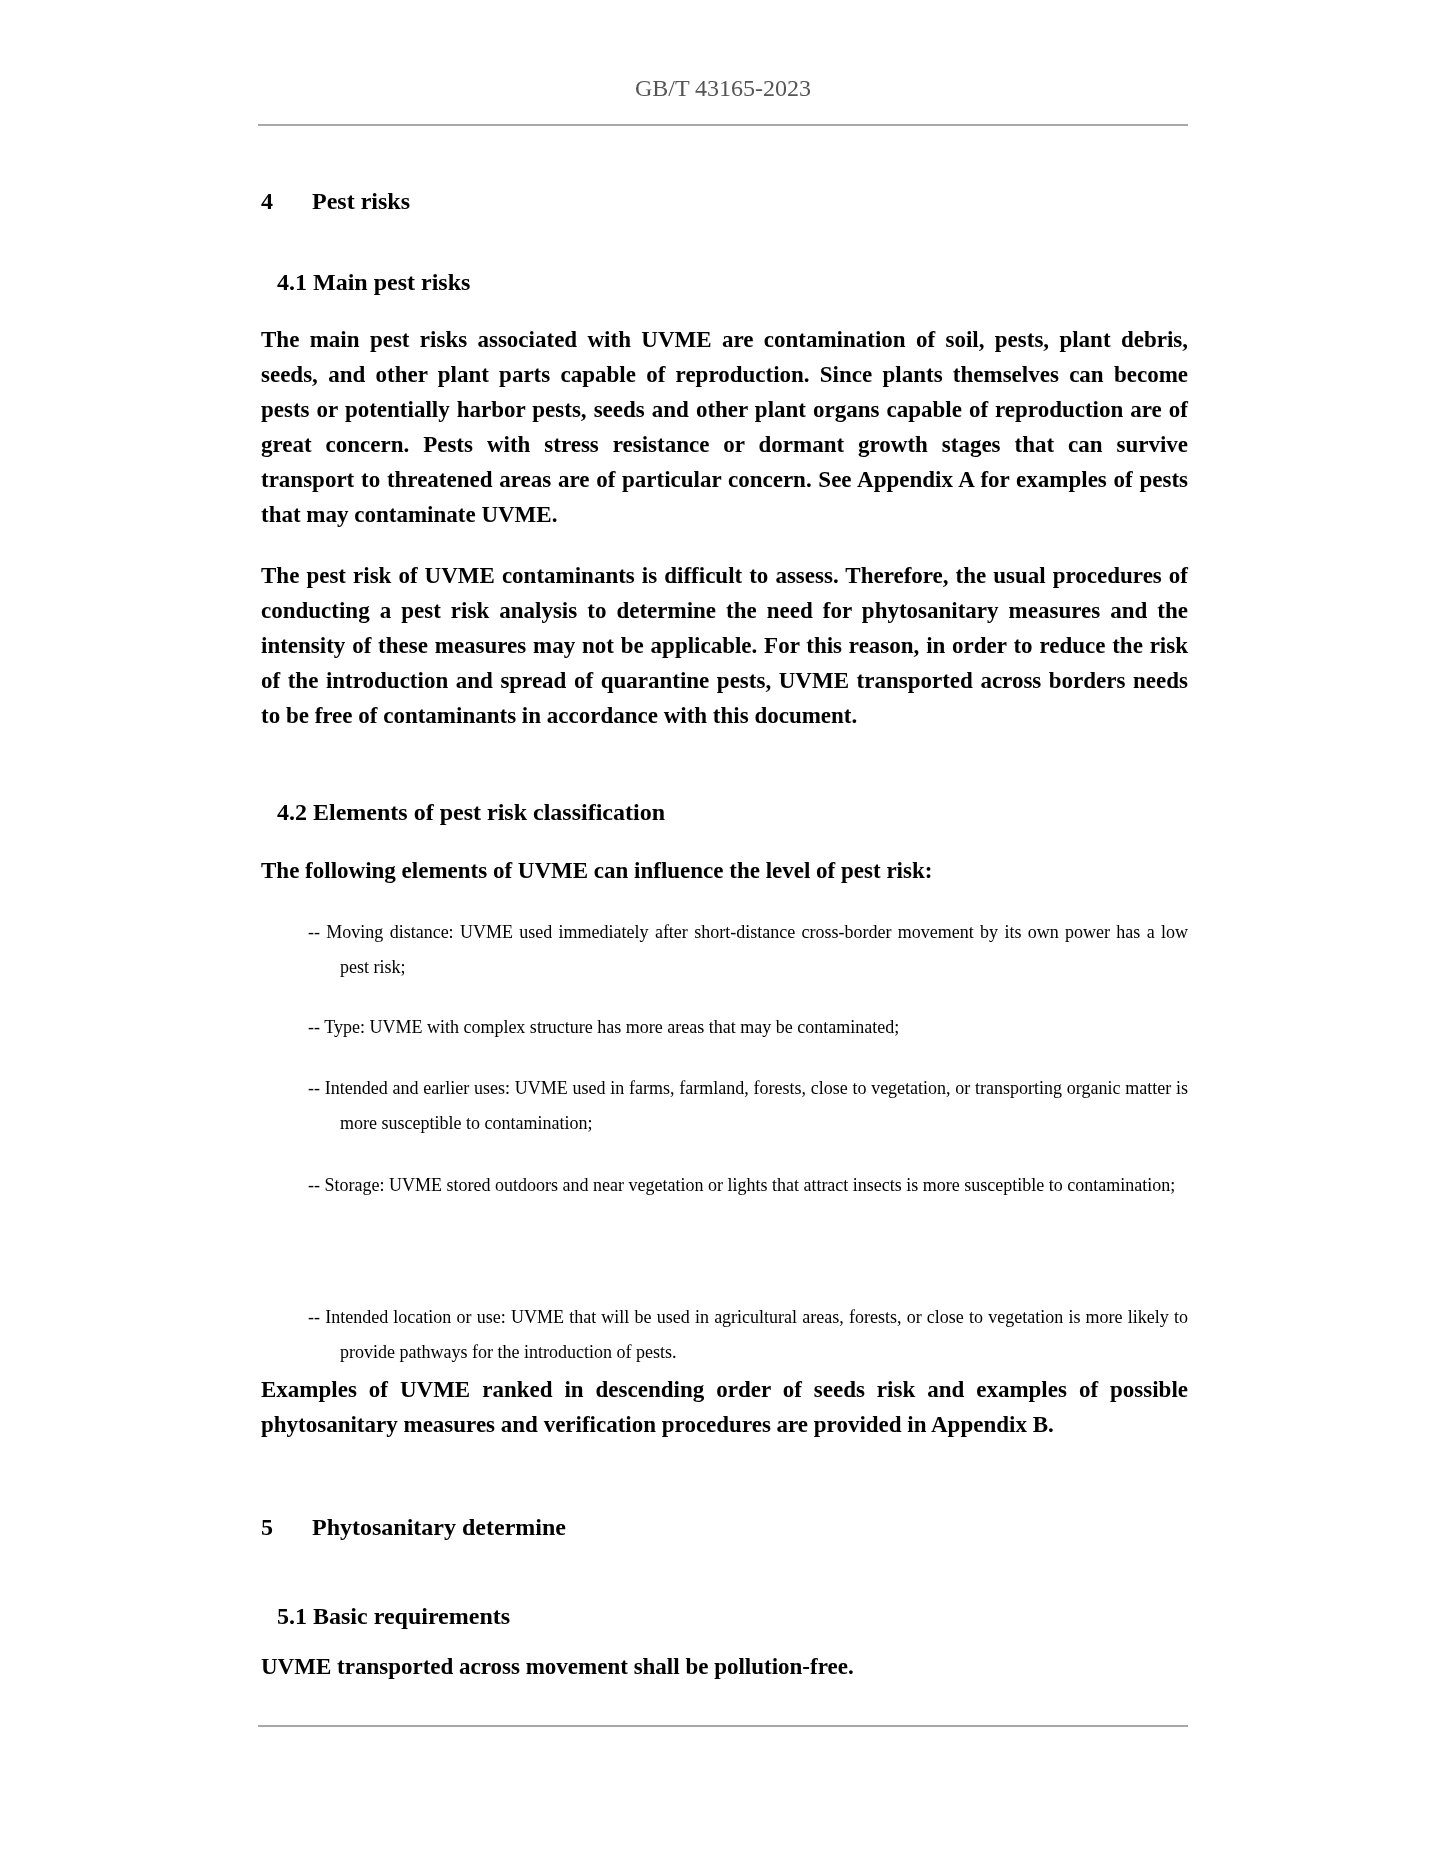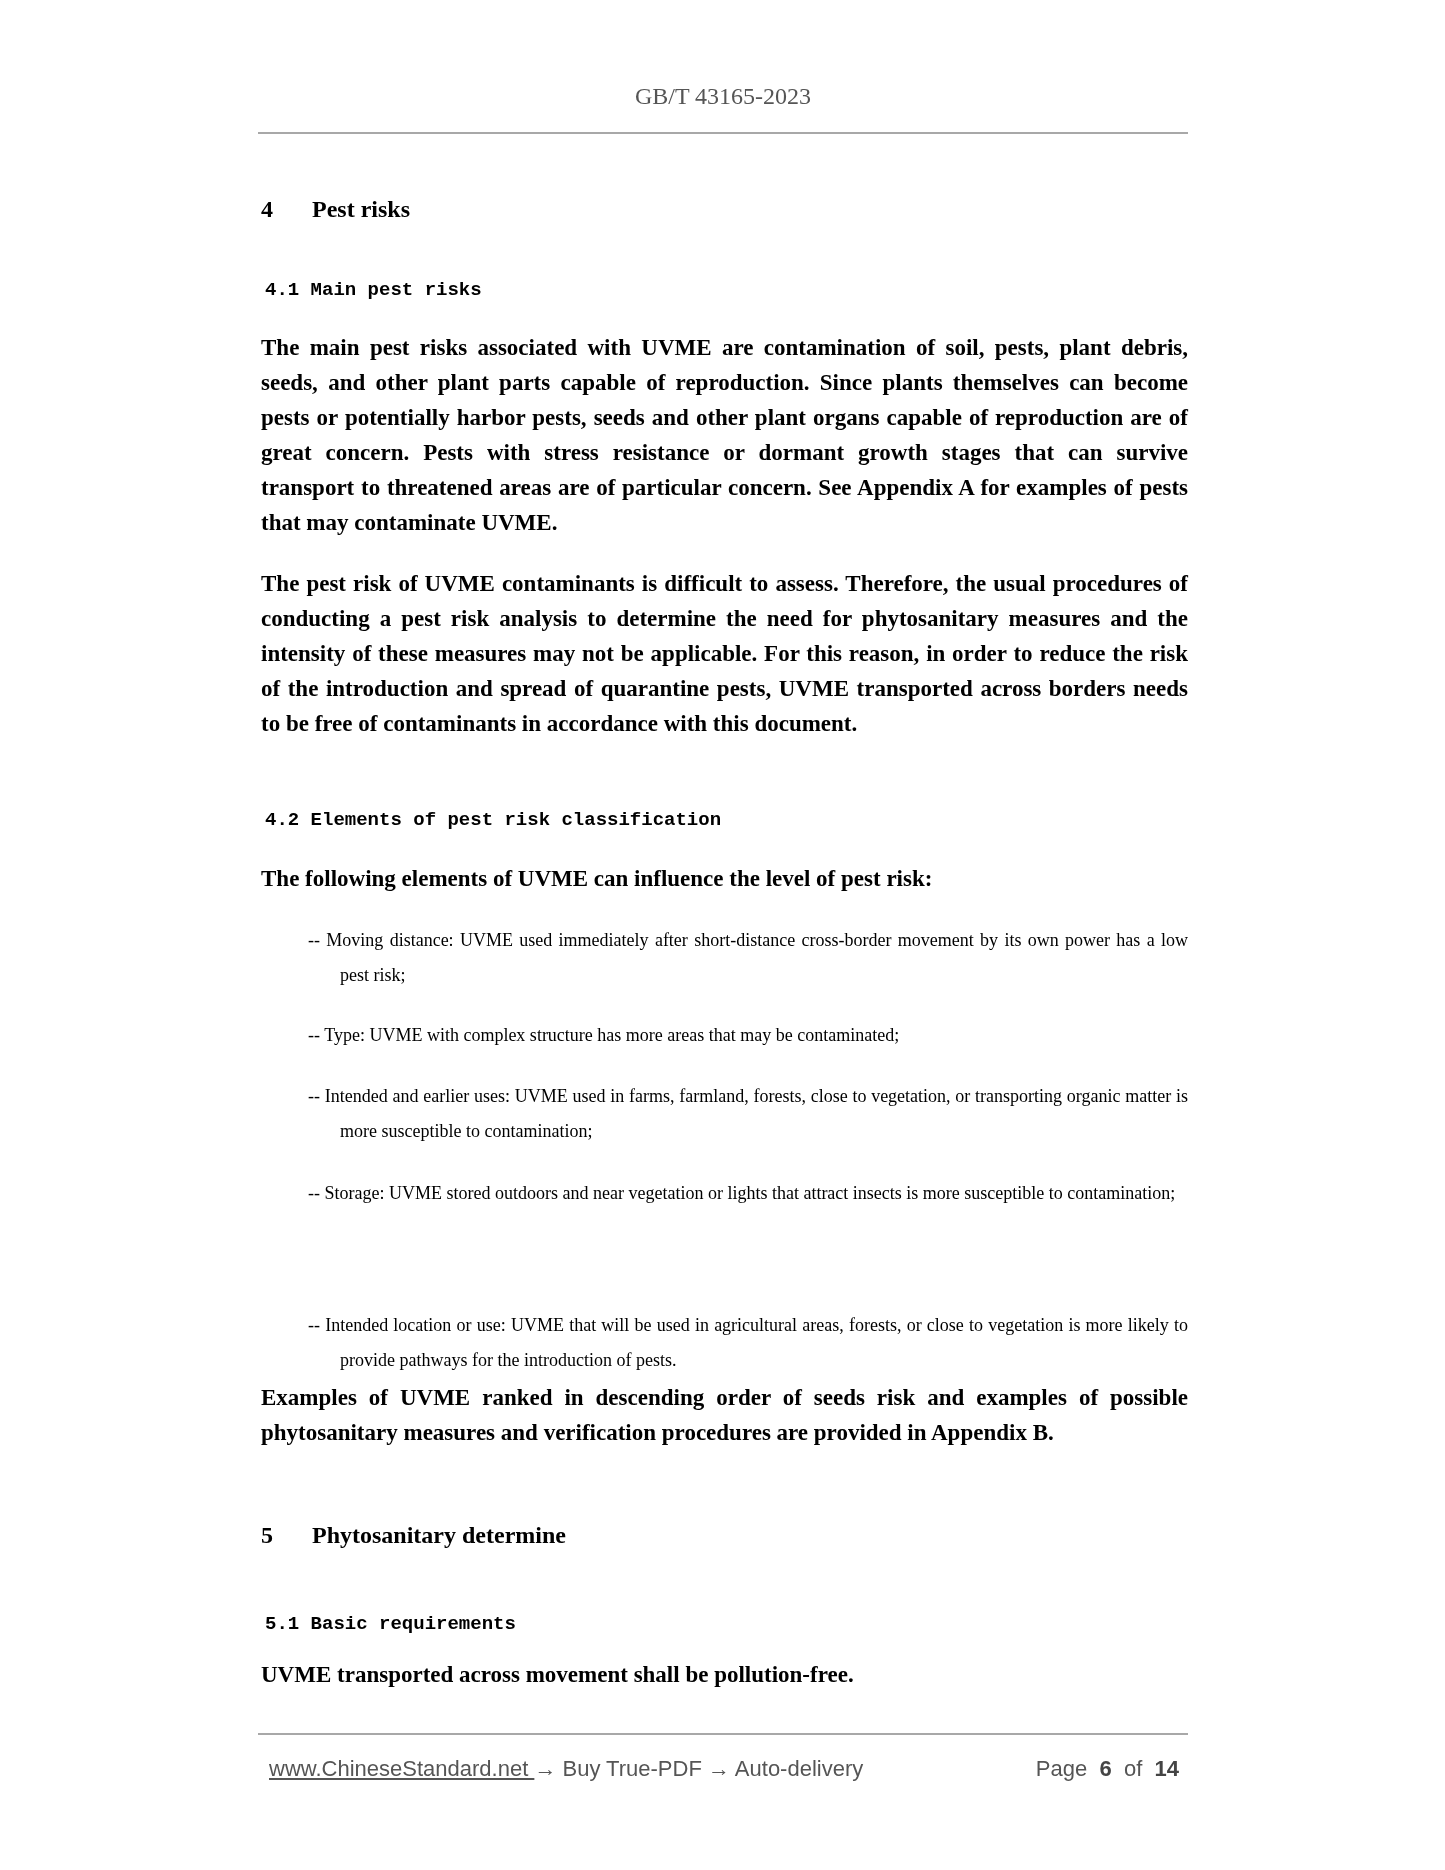--- a/index.html
+++ b/index.html
@@ -1,33 +1,33 @@
 <!DOCTYPE html>
 <html><head>
 <meta charset="utf-8">
 <style>
   html, body { margin: 0; padding: 0; background: #ffffff; }
   body { width: 1445px; height: 1870px; position: relative; overflow: hidden; }
-  .page { position: absolute; left: 0; top: 0; width: 1445px; height: 1554px; background: #fff; margin-top: 8px; }
+  .page { position: absolute; left: 0; top: 0; width: 1445px; height: 1554px; background: #fff; }
   .serif { font-family: "Liberation Serif", "DejaVu Serif", serif; color: #000; }
   .header-text {
     position: absolute; left: 258px; width: 930px; top: 74px;
     text-align: center; font-size: 24px; color: #555; line-height: 28px;
     font-family: "Liberation Serif", serif;
   }
   .rule { position: absolute; left: 258px; width: 930px; height: 2px; background: #a8a8a8; }
   .content { position: absolute; left: 261px; width: 927px; top: 0; }
   .h1 {
     position: absolute; left: 0; font-weight: bold; font-size: 24px; line-height: 36px;
     font-family: "Liberation Serif", serif; white-space: nowrap;
   }
   .h1 .num { display: inline-block; width: 51px; }
   .h2 {
-    position: absolute; left: 4px; font-weight: bold; font-size: 19px; line-height: 30px;
-    font-family: Liberation Mono, monospace; white-space: nowrap;
+    position: absolute; left: 16px; font-weight: bold; font-size: 24px; line-height: 30px;
+    font-family: Liberation Serif, serif; white-space: nowrap;
   }
   .para {
     position: absolute; left: 0; width: 927px; font-size: 23px; line-height: 35px;
     text-align: justify; font-family: "Liberation Serif", serif; font-weight: bold;
   }
   .bullet {
     position: absolute; left: 47px; width: 880px; font-size: 18px; line-height: 35px;
     text-align: justify; font-family: "Liberation Serif", serif;
     padding-left: 32px; text-indent: -32px; box-sizing: border-box;
   }
@@ -78,23 +78,14 @@
       <span class="num">5</span><span>Phytosanitary determine</span>
     </div>
 
     <div class="h2" style="top:1601px;">5.1 Basic requirements</div>
 
     <div class="para" style="top:1649px;">UVME transported across movement shall be pollution-free.</div>
   </div>
 
   <div class="rule" style="top:1725px;"></div>
 
-  <div class="footer">
-    <a class="link">www.ChineseStandard.net </a><span>→</span><span> Buy True-PDF </span><span>→</span><span> Auto-delivery</span>
-    <span class="pager">
-      <span>Page</span>&nbsp;
-      <b>6</b>&nbsp;
-      <span>of</span>&nbsp;
-      <b>14</b>
-    </span>
-  </div>
 
 </div>
 
 </body></html>

